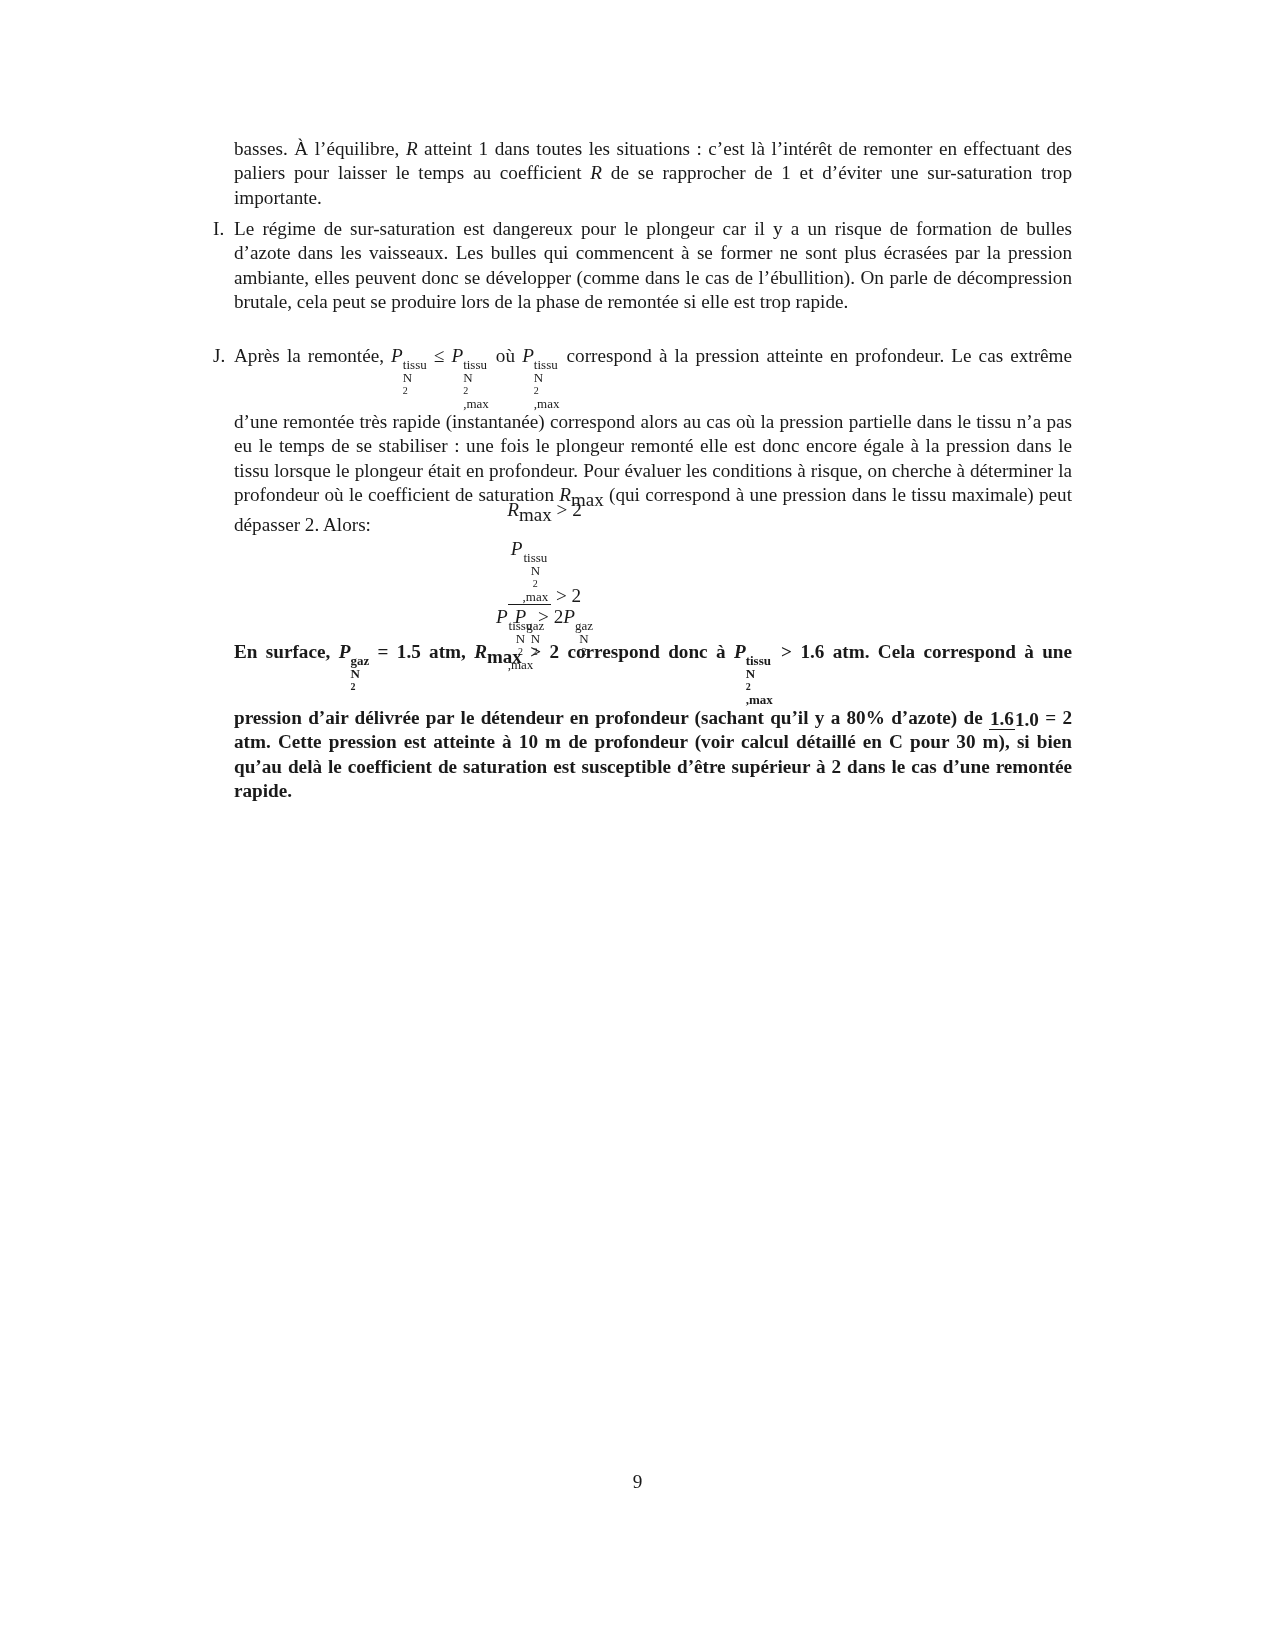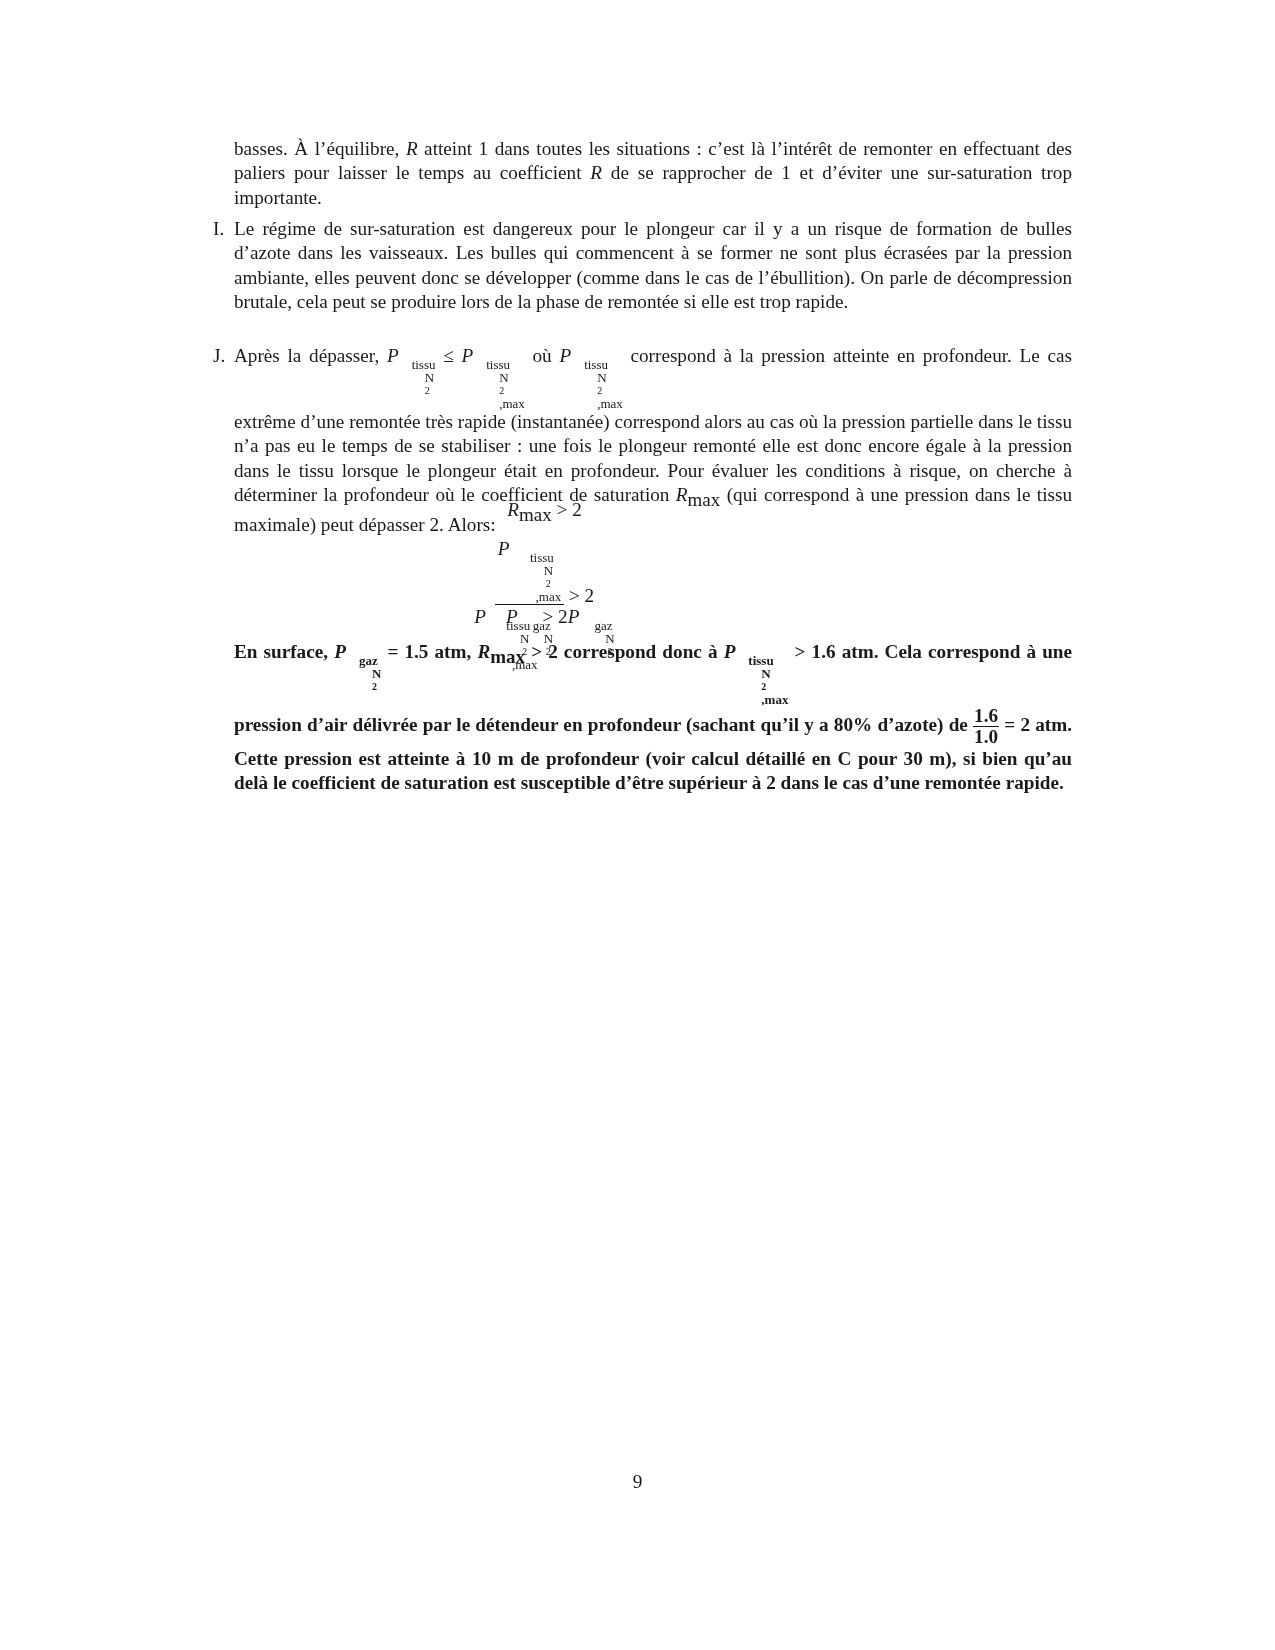--- a/index.html
+++ b/index.html
@@ -13,45 +13,45 @@
   .para {
     position: absolute; left: 234px; width: 838px;
     line-height: 24.4px; text-align: justify; text-align-last: left;
   }
   .item { position: absolute; left: 213px; width: 859px; line-height: 24.4px; }
   .item .label { position: absolute; left: 0; top: 0; width: 21px; text-align: left; }
   .item .body { margin-left: 21px; text-align: justify; text-align-last: left; }
   i.m { font-style: italic; }
   .sub { font-size: 19px; vertical-align: -5px; font-style: normal; }
   .ss { display: inline-flex; flex-direction: column; vertical-align: -7px; line-height: 13px; font-size: 13px; font-style: normal; }
-  .ss span { display: block; margin-left: 13px; }
+  .ss span { display: block; }
   .eq { position: absolute; left: 0; width: 1089px; text-align: center; line-height: 26px; }
   .frac { display: inline-flex; flex-direction: column; align-items: center; vertical-align: middle; }
   .frac .num { border-bottom: 1px solid #1a1a1a; padding: 0 3px 1px; line-height: 22px; }
   .frac .den { padding: 1px 3px 0; line-height: 22px; }
-  .inline-frac { display: inline-flex; flex-direction: column; align-items: center; vertical-align: middle; line-height: 20px; }
+  .inline-frac { display: inline-flex; flex-direction: row; align-items: center; vertical-align: middle; line-height: 20px; }
   .inline-frac .num { border-bottom: 1px solid #1a1a1a; padding: 0 1px; }
   .pagenum { position: absolute; top: 1455px; left: 0; width: 1275px; text-align: center; }
   .P { font-style: italic; }
 </style>
 </head>
 <body>
 
 <div class="page">
 
   <div class="para" style="top:121px;"><span>basses.  À l’équilibre, </span><i class="m">R</i><span> atteint 1 dans toutes les situations :  c’est là l’intérêt de remonter en effectuant des paliers pour laisser le temps au coefficient </span><i class="m">R</i><span> de se rapprocher de 1 et d’éviter une sur-saturation trop importante.</span></div>
 
   <div class="item" style="top:201px;">
     <span class="label">I.</span>
     <div class="body">Le régime de sur-saturation est dangereux pour le plongeur car il y a un risque de formation de bulles d’azote dans les vaisseaux. Les bulles qui commencent à se former ne sont plus écrasées par la pression ambiante, elles peuvent donc se développer (comme dans le cas de l’ébullition).  On parle de décompression brutale, cela peut se produire lors de la phase de remontée si elle est trop rapide.</div>
   </div>
 
   <div class="item" style="top:328px;">
     <span class="label">J.</span>
-    <div class="body"><span>Après la dépasser, </span><span><i class="P">P</i><span class="ss">
+    <div class="body"><span>Après la remontée, </span><span><i class="P">P</i><span class="ss">
             <span>tissu</span>
             <span>
               <span>N</span>
               <span style="font-size:10px">2</span>
             </span>
           </span></span><span> ≤ </span><span><i class="P">P</i><span class="ss">
             <span>tissu</span>
             <span>
               <span>N</span>
               <span style="font-size:10px">2</span>

